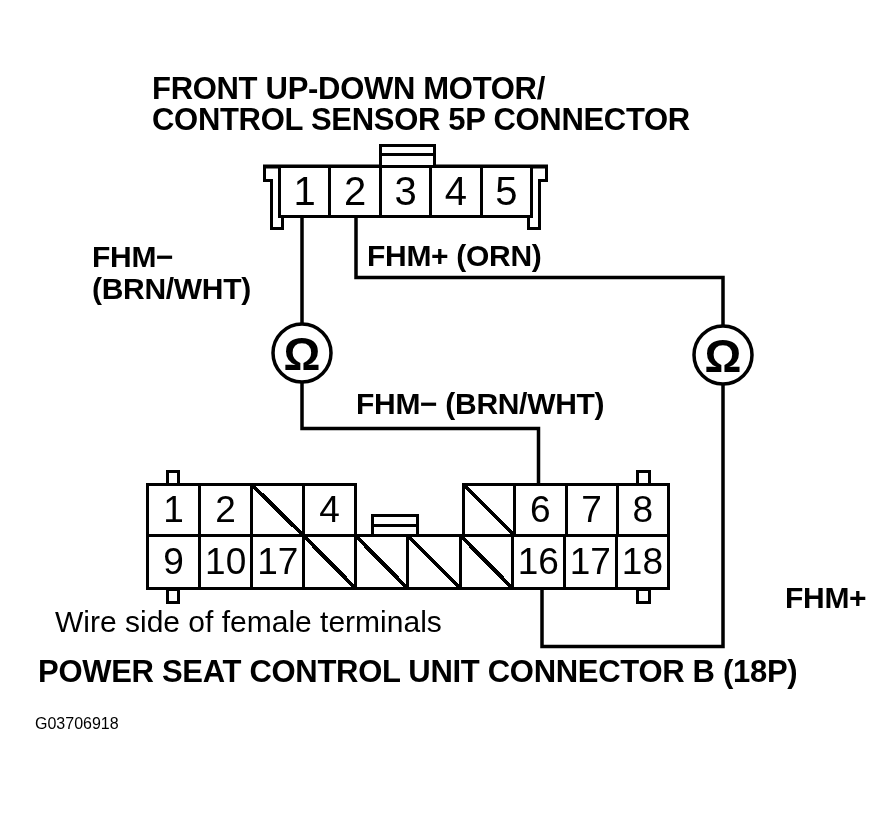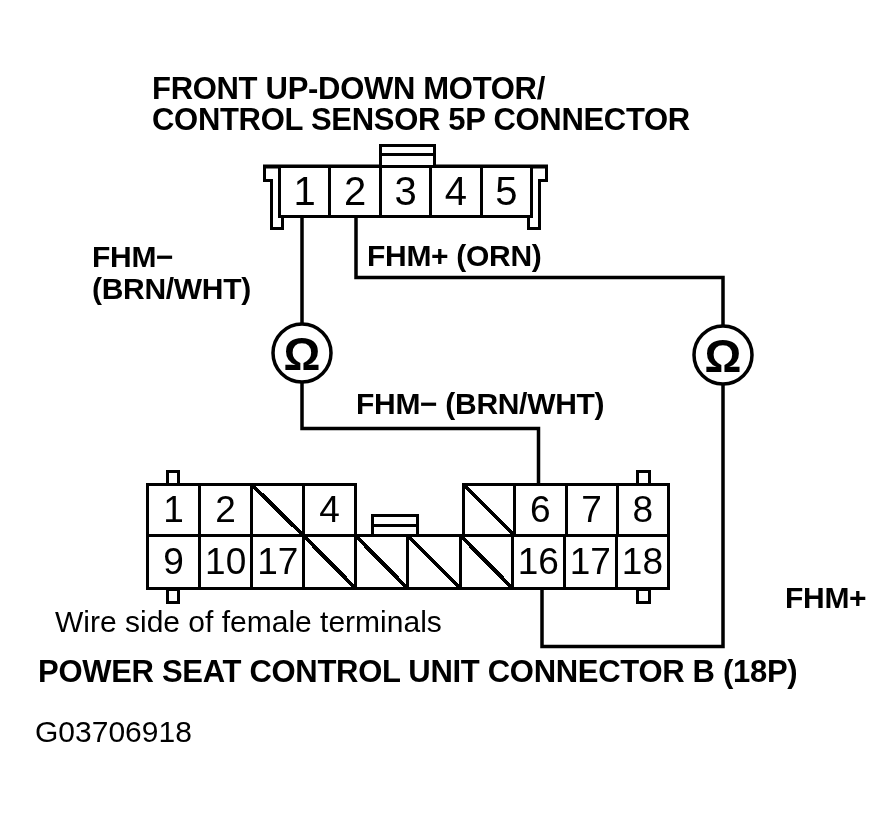--- a/index.html
+++ b/index.html
@@ -113,15 +113,15 @@
   <div class="lbl txt b" style="left:340px;top:388px;font-size:30px;margin-left:16px;">FHM− (BRN/WHT)</div>
 
   <div class="lbl txt b" style="left:770px;top:581px;font-size:30px;line-height:34px;margin-left:15px;">
     <div>FHM+</div>
   </div>
 
   <div class="lbl txt" style="left:55px;top:606px;font-size:30px;">Wire side of female terminals</div>
 
   <div class="lbl txt b" style="left:38px;top:656px;font-size:31px;">POWER SEAT CONTROL UNIT CONNECTOR B (18P)</div>
 
-  <div class="lbl txt" style="left:35px;top:716px;font-size:30px;">G03706918</div>
+  <div class="lbl txt" style="left:35px;top:716px;font-size:16px;">G03706918</div>
 
 </div>
 
 </body></html>

